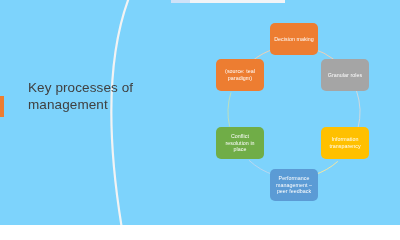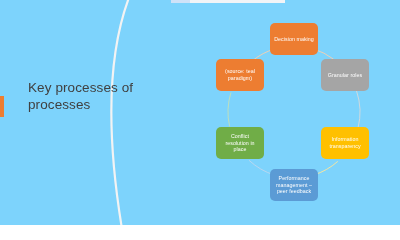--- a/index.html
+++ b/index.html
@@ -108,21 +108,21 @@
   </div>
 
   <div id="accent-bar"></div>
 
   <svg id="bg-arc" viewBox="0 0 400 225">
     <path d="M 148 -40 C 108 20 100 120 128 262" fill="none" stroke="#f3f3f3" stroke-width="2.2"></path>
   </svg>
 
   <div id="title">
     <div>Key processes of</div>
-    <div>processes</div>
+    <div>management</div>
   </div>
 
   <div id="cycle">
     <svg id="connectors" viewBox="0 0 220 225">
         <path d="M 133.50 48.95 A 66 66 0 0 1 153.58 59.19" fill="none" stroke="#f7cfae" stroke-width="0.9"></path>
         <path d="M 176.49 90.76 A 66 66 0 0 1 178.01 128.08" fill="none" stroke="#d9d9d9" stroke-width="0.9"></path>
         <path d="M 157.75 161.42 A 66 66 0 0 1 133.50 175.05" fill="none" stroke="#ffe699" stroke-width="0.9"></path>
         <path d="M 94.50 175.05 A 66 66 0 0 1 69.03 160.31" fill="none" stroke="#bdd7ee" stroke-width="0.9"></path>
         <path d="M 49.61 126.48 A 66 66 0 0 1 50.96 92.45" fill="none" stroke="#c5e0b4" stroke-width="0.9"></path>
         <path d="M 73.01 60.27 A 66 66 0 0 1 94.50 48.95" fill="none" stroke="#f7cfae" stroke-width="0.9"></path>

